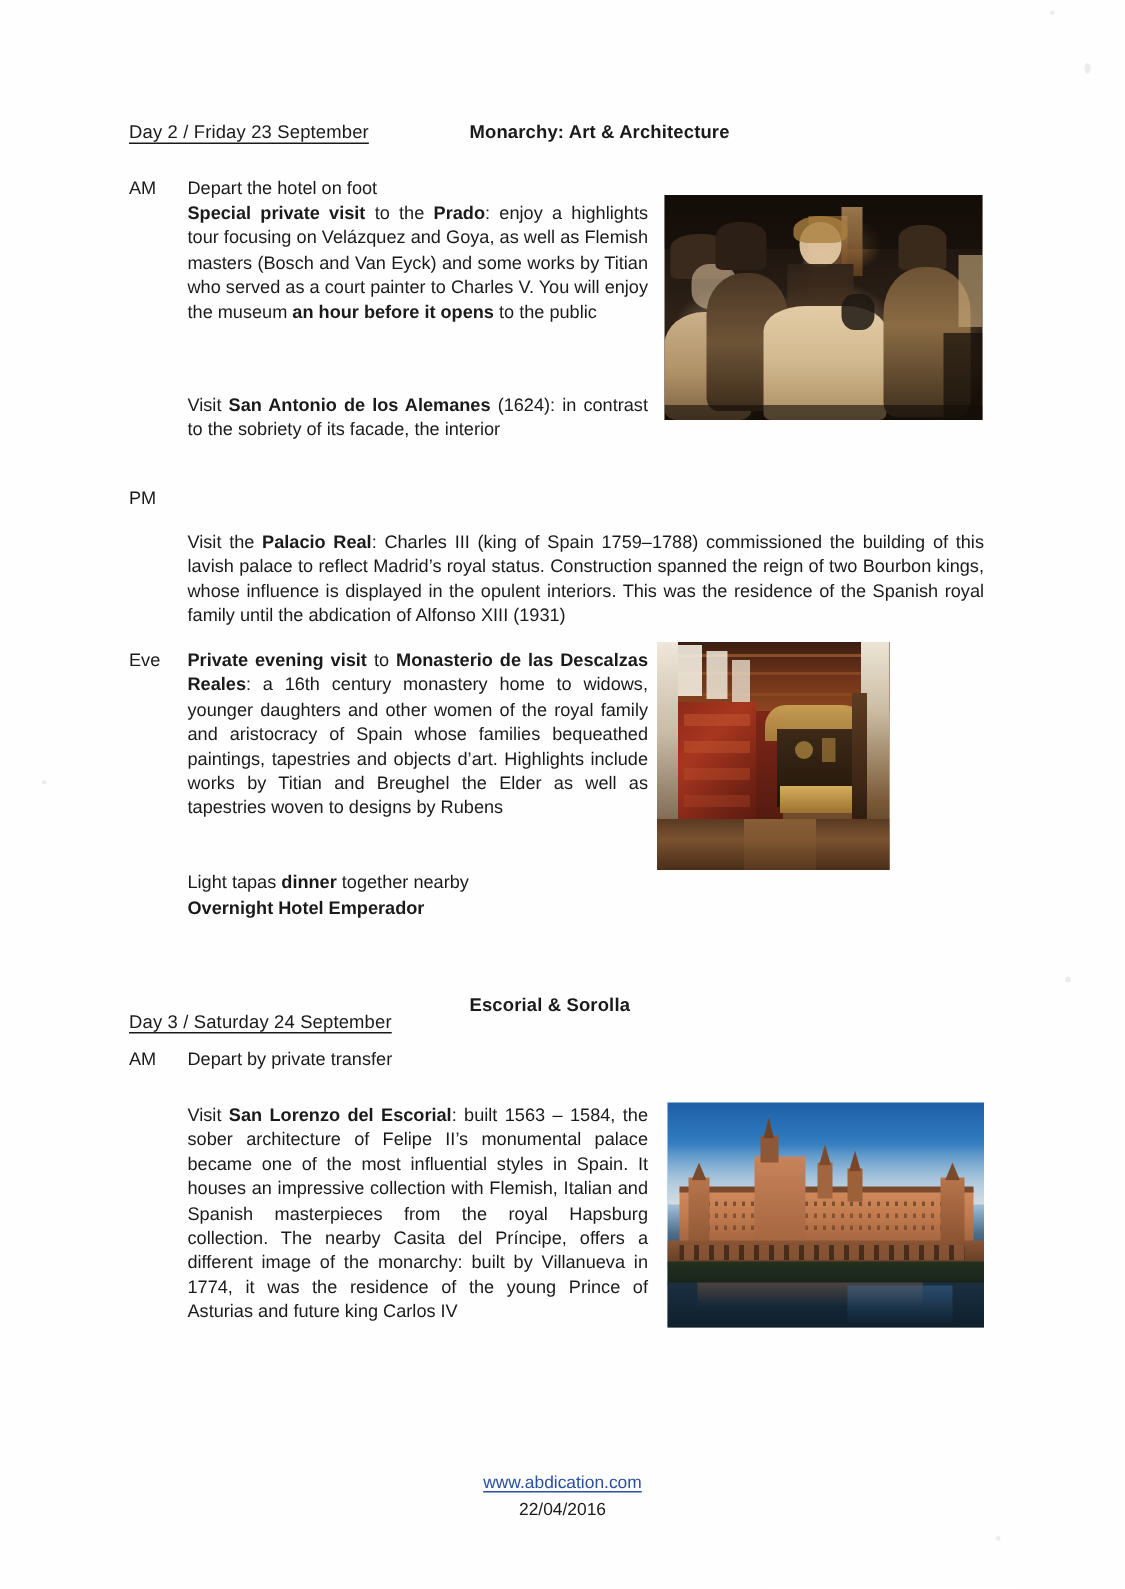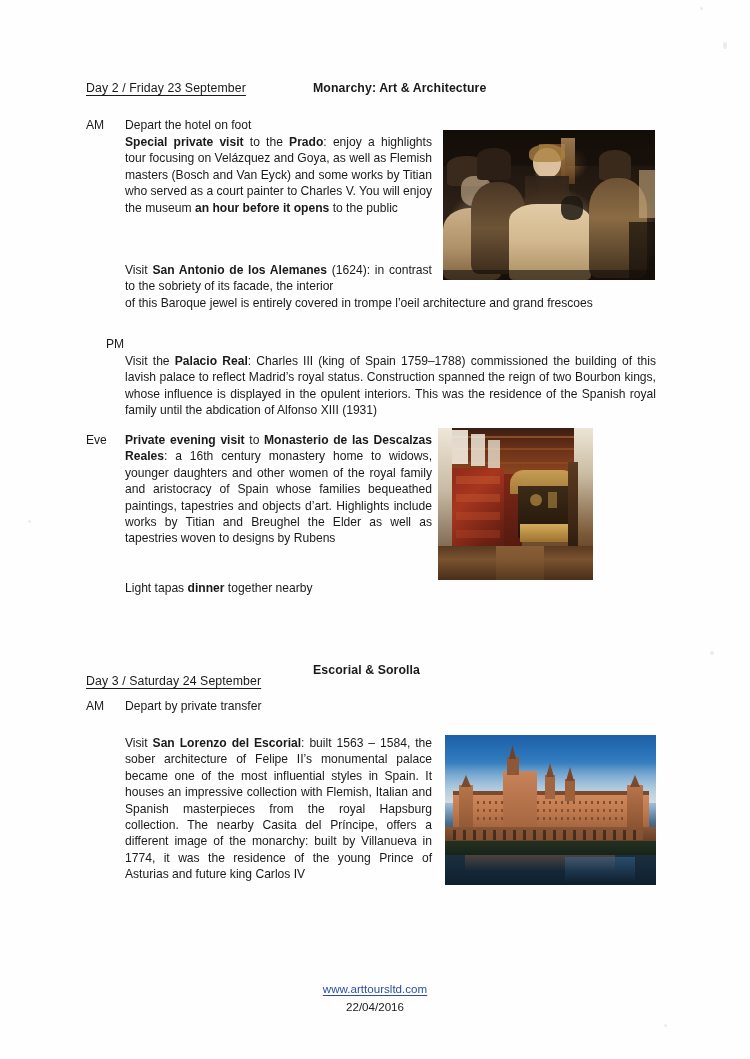--- a/index.html
+++ b/index.html
@@ -136,31 +136,31 @@
   <div class="day-head" style="left:313px; top:81px;">
     <span class="theme">Monarchy: Art &amp; Architecture</span>
   </div>
 
   <div class="slot-label" style="top:117px;">AM</div>
   <div class="body-block w-narrow" style="top:134px;"><b>Special private visit</b><span> to the </span><b>Prado</b><span>: enjoy a highlights tour focusing on Velázquez and Goya, as well as Flemish masters (Bosch and Van Eyck) and some works by Titian who served as a court painter to Charles V.  You will enjoy the museum </span><b>an hour before it opens</b><span> to the public</span></div>
 
   <div class="body-block noj w-narrow" style="top:117px;">Depart the hotel on foot</div>
 
   <div class="body-block w-narrow" style="top:262px;"><span>Visit </span><b>San Antonio de los Alemanes</b><span> (1624): in contrast to the sobriety of its facade, the interior</span></div>
-  <div class="body-block w-full" style="top:295px;">of this Baroque jewel is entirely covered in trompe l’oeil architecture and grand frescoes</div>
-
-  <div class="slot-label" style="top:336px;margin-left:20px;">PM</div>
+
+  <div class="slot-label" style="top:324px;">PM</div>
 
   <div class="body-block w-full" style="top:353px;"><span>Visit the </span><b>Palacio Real</b><span>: Charles III (king of Spain 1759–1788) commissioned the building of this lavish palace to reflect Madrid’s royal status. Construction spanned the reign of two Bourbon kings, whose influence is displayed in the opulent interiors. This was the residence of the Spanish royal family until the abdication of Alfonso XIII (1931)</span></div>
 
   <div class="slot-label" style="top:432px;">Eve</div>
   <div class="body-block w-narrow" style="top:432px;"><b>Private evening visit</b><span> to </span><b>Monasterio de las Descalzas Reales</b><span>: a 16th century monastery home to widows, younger daughters and other women of the royal family and aristocracy of Spain whose families bequeathed paintings, tapestries and objects d’art. Highlights include works by Titian and Breughel the Elder as well as tapestries woven to designs by Rubens</span></div>
 
   <div class="body-block noj w-narrow" style="top:580px;"><span>Light tapas </span><b>dinner</b><span> together nearby</span></div>
 
+  <div class="body-block noj w-narrow" style="top:597px; font-weight:bold;">Overnight Hotel Emperador</div>
 
   <div class="day-head" style="left:86px; top:663px;margin-top:11px;">
     <span class="dt">Day 3 / Saturday 24 September</span>
   </div>
   <div class="day-head" style="left:313px; top:663px;">
     <span class="theme">Escorial &amp; Sorolla</span>
   </div>
 
   <div class="slot-label" style="top:698px;">AM</div>
   <div class="body-block noj w-narrow" style="top:698px;">Depart by private transfer</div>
@@ -256,19 +256,19 @@
     <div style="position:absolute;left:8px;top:95px;width:190px;height:10px;background:repeating-linear-gradient(90deg,#3a2415 0 3px,#8a5636 3px 10px);opacity:.75;"></div>
 
     <div style="position:absolute;left:0;top:106px;width:211px;height:16px;background:linear-gradient(180deg,#24301f 0%,#16221a 100%);"></div>
 
     <div style="position:absolute;left:0;top:120px;width:211px;height:30px;background:linear-gradient(180deg,#1b2f3f 0%,#15293a 40%,#0f1f2c 100%);"></div>
     <div style="position:absolute;left:20px;top:120px;width:150px;height:16px;background:linear-gradient(180deg,rgba(150,95,62,.40),rgba(150,95,62,0));"></div>
     <div style="position:absolute;left:120px;top:122px;width:70px;height:26px;background:linear-gradient(180deg,rgba(60,110,160,.45),rgba(40,80,120,0));"></div>
   </div>
 
   <div class="footer" style="top:981px;">
-    <span class="url">www.arttoursltd.com</span>
+    <span class="url">www.abdication.com</span>
   </div>
   <div class="footer" style="top:999px;">
     <span class="date">22/04/2016</span>
   </div>
 
 </div>
 
 </body></html>

